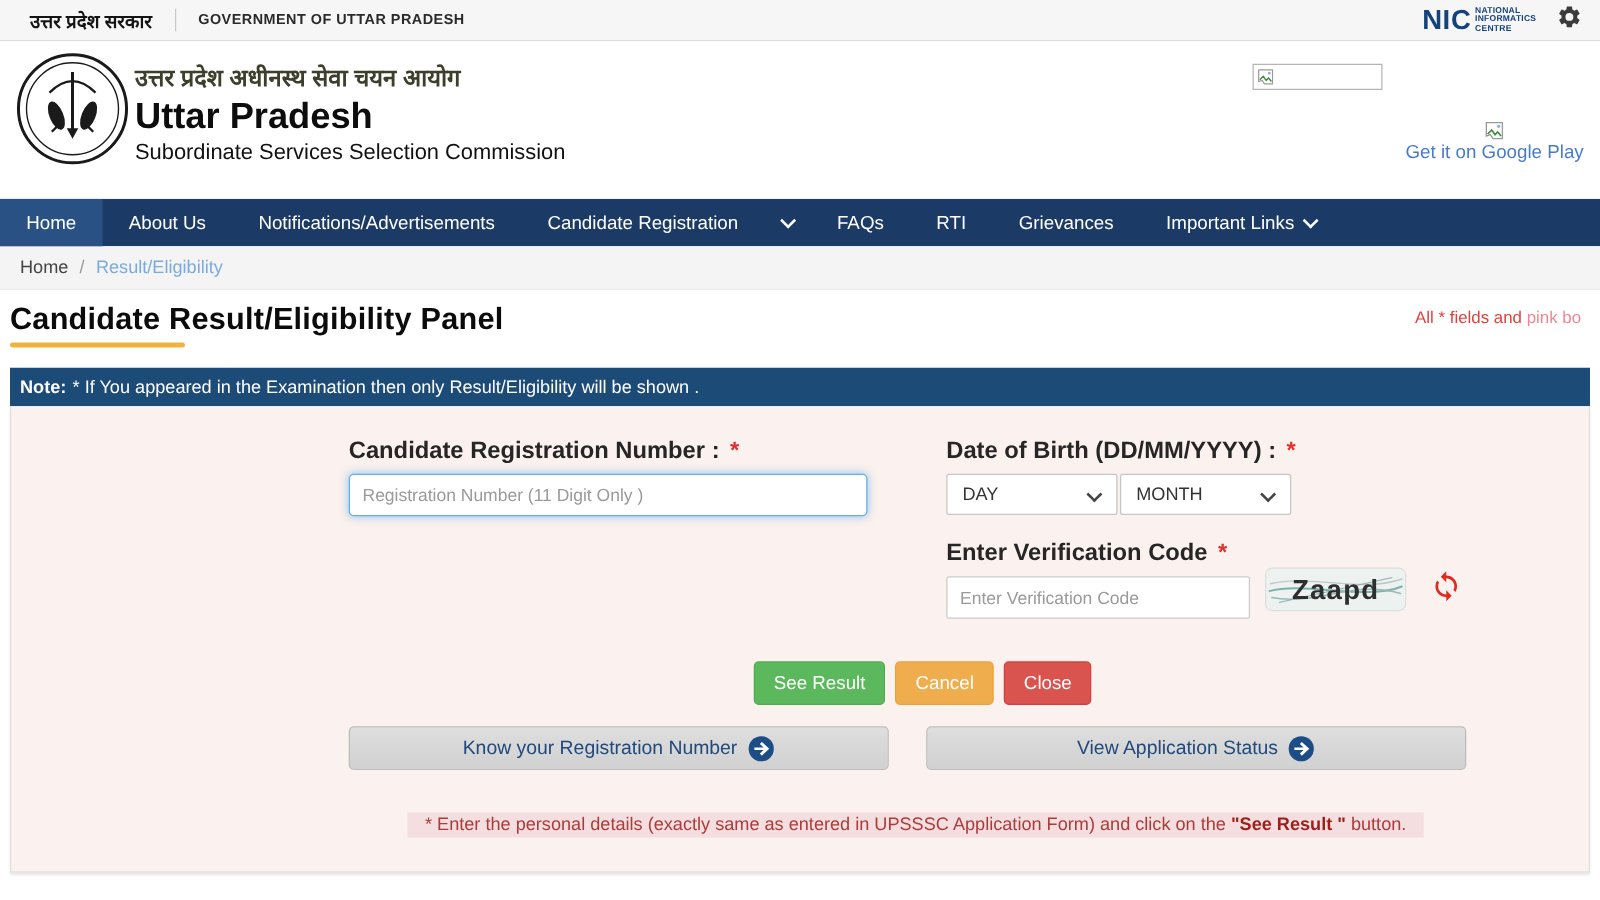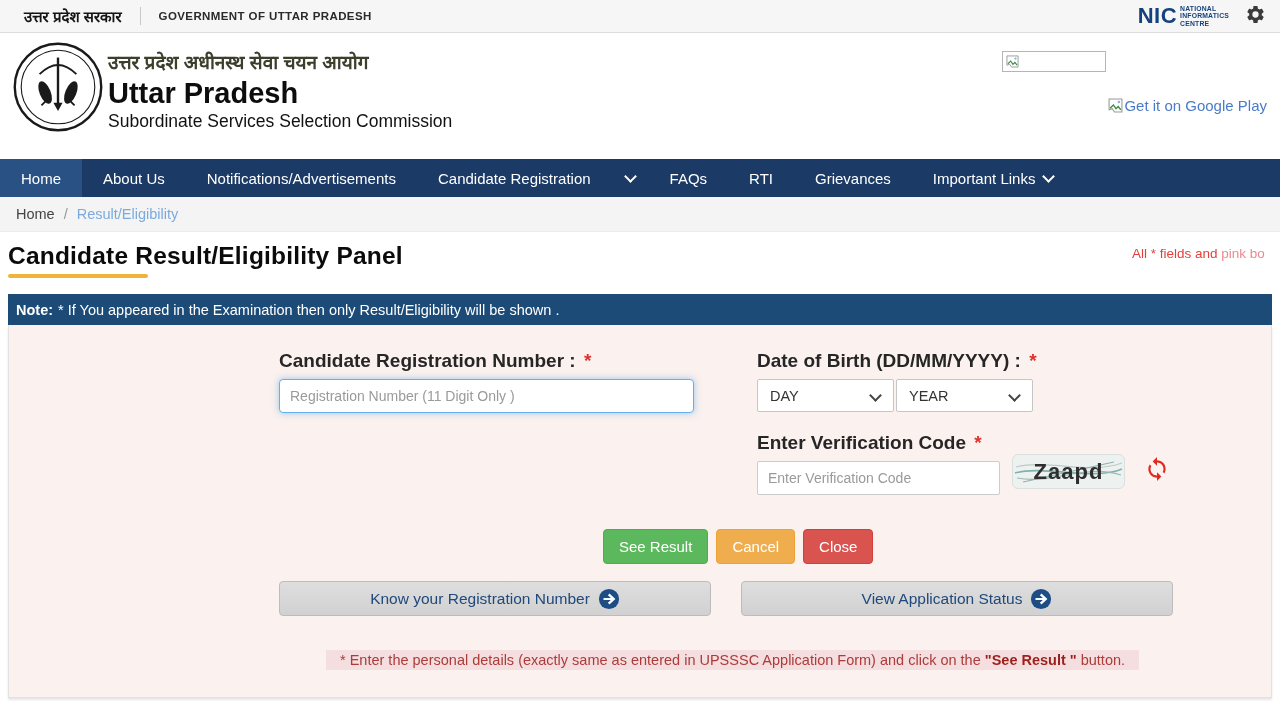--- a/index.html
+++ b/index.html
@@ -16,21 +16,21 @@
   .nic-text{font-size:6.8px;font-weight:bold;color:#14427c;line-height:1.1;margin-left:3px;letter-spacing:.2px;}
   
   .header{height:126px;background:#fff;position:relative;}
   .emblem{position:absolute;left:12px;top:8px;}
   .header-text{position:absolute;left:108px;top:16px;}
   .h-hindi{font-size:19px;font-weight:600;color:#3d3f2c;margin-bottom:3px;}
   .h-state{font-size:29px;font-weight:bold;color:#0d0d0d;line-height:1.08;}
   .h-comm{font-size:17.5px;font-weight:normal;color:#111;margin-top:2px;}
   .broken-box{position:absolute;left:1002px;top:18px;width:104px;height:21px;border:1px solid #b5b5b5;
               background:#fff;display:flex;align-items:center;padding-left:3px;box-sizing:border-box;}
-  .gp-link{position:absolute;top:64px;right:13px;color:#4a7bc8;font-size:15px;display:flex;align-items:center;gap:1px;cursor:pointer;}
+  .gp-link{position:absolute;top:64px;right:13px;color:#4a7bc8;font-size:15px;display:flex;align-items:center;gap:1px;cursor:pointer;flex-direction:column;}
   
   .nav{height:38px;background:#1b3a66;display:flex;align-items:stretch;}
   .nav-item{display:flex;align-items:center;padding:0 21px;color:#fff;font-size:15px;cursor:pointer;white-space:nowrap;}
   .nav-item.active{background:#2a5184;}
   .nav-caret-item{display:flex;align-items:center;padding:0 14px;cursor:pointer;}
   .chev-w{width:7px;height:7px;border-right:2px solid #fff;border-bottom:2px solid #fff;transform:rotate(45deg);margin-top:-4px;}
   .nav-item .chev-w{margin-left:9px;}
   
   .breadcrumb{height:34px;background:#f4f4f4;border-bottom:1px solid #ececec;display:flex;align-items:center;padding-left:16px;font-size:14.5px;color:#444;}
   .crumb-sep{margin:0 9px;color:#999;}
@@ -187,21 +187,21 @@
   </div>
 
   <div class="fg" style="left:748px;top:25px;width:423px;">
     <div class="flabel"><span>Date of Birth (DD/MM/YYYY) : </span><span class="req">*</span></div>
     <div class="dob-row">
       <div class="selectbox" style="width:137px;">
           <span>DAY</span>
           <span class="chev-d"></span>
         </div>
       <div class="selectbox" style="width:137px;">
-          <span>YEAR</span>
+          <span>MONTH</span>
           <span class="chev-d"></span>
         </div>
     </div>
   </div>
 
 
   <div class="fg" style="left:748px;top:107px;width:440px;">
     <div class="flabel"><span>Enter Verification Code </span><span class="req">*</span></div>
     <input class="text-input" style="width: 243px; border-radius: 2px;" type="text" placeholder="Enter Verification Code">
     <div class="captcha">

